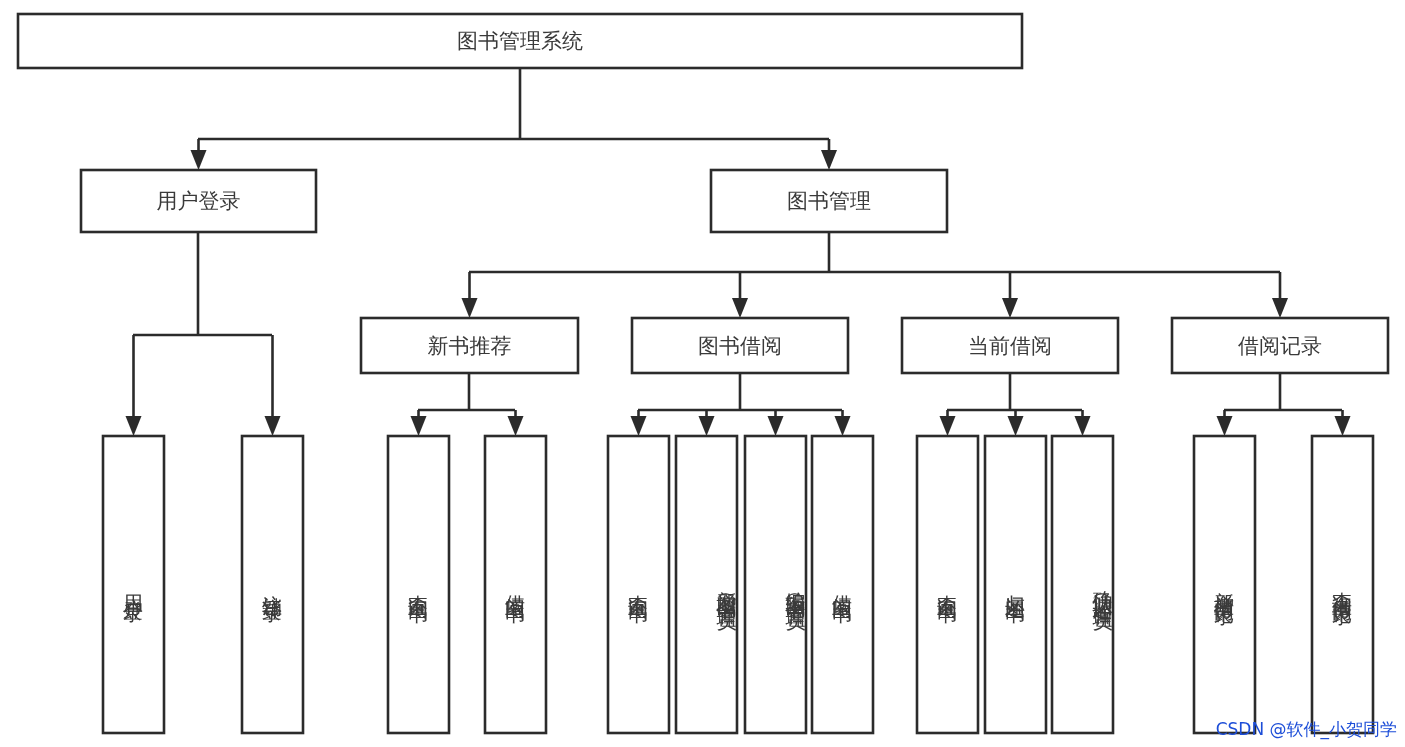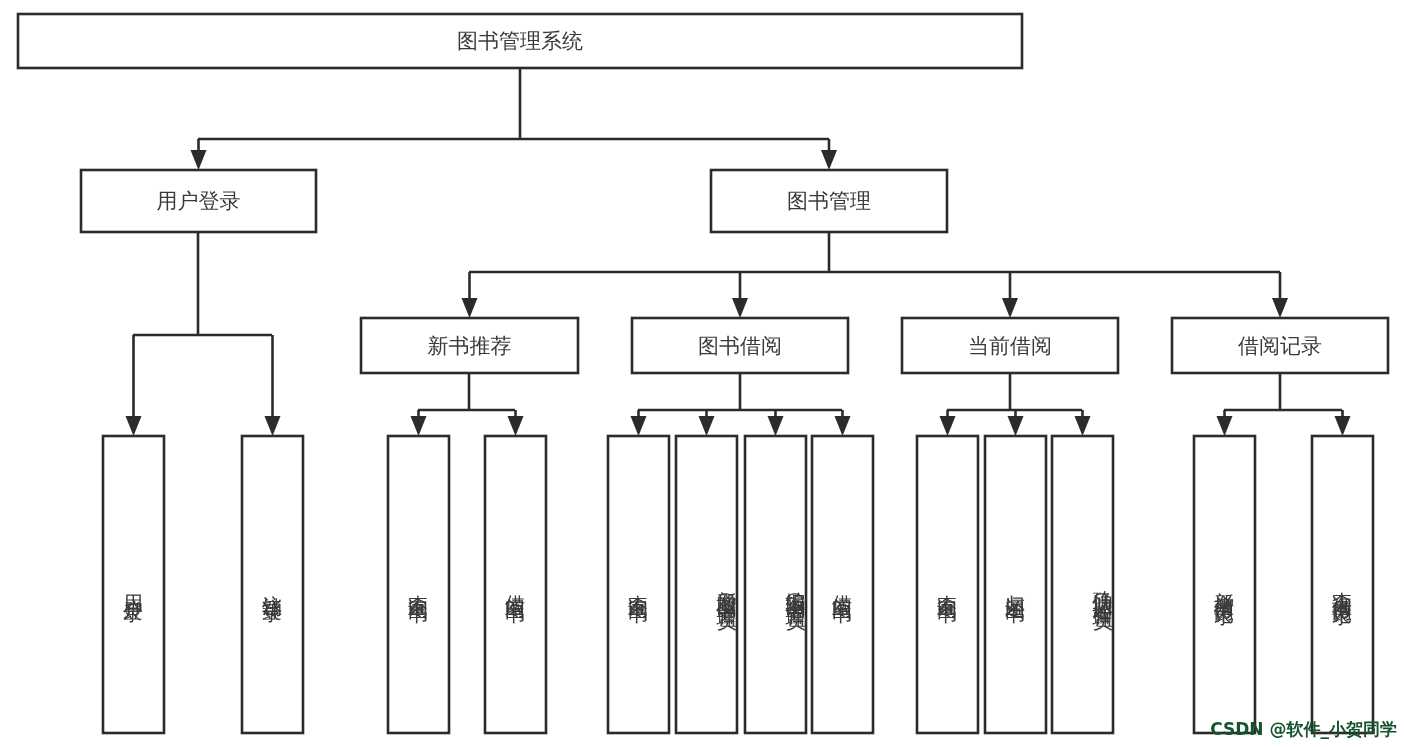--- a/index.html
+++ b/index.html
@@ -60,23 +60,22 @@
     display: flex;
     justify-content: center;
     pointer-events: none;
   }
   .watermark {
     position: absolute;
     right: 8px;
     bottom: 6px;
     font-family: "DejaVu Sans", "Liberation Sans", sans-serif;
     font-size: 17px;
-    color: #14532d;
+    color: #1d4ed8;
     white-space: nowrap;
-    font-weight: bold;
   }
 </style>
 </head>
 <body>
 
 <div id="canvas">
   <svg id="diagram" viewBox="0 0 1405 747">
     <g id="edges-layer">
         <g>
           <line x1="520" y1="68" x2="520" y2="139" class="edge"></line>

